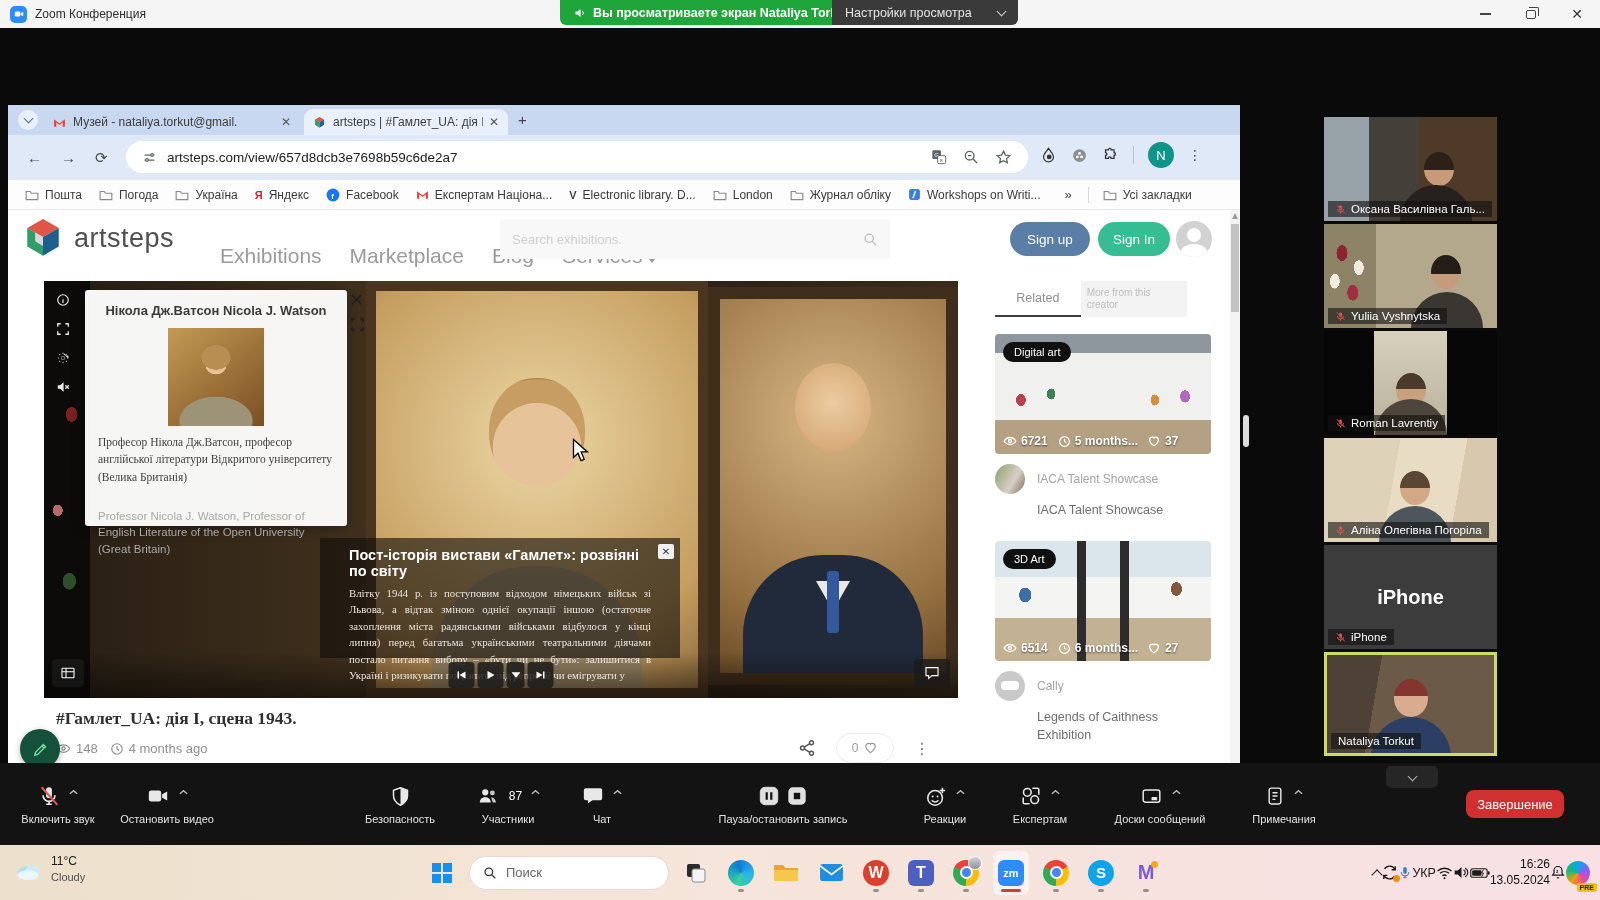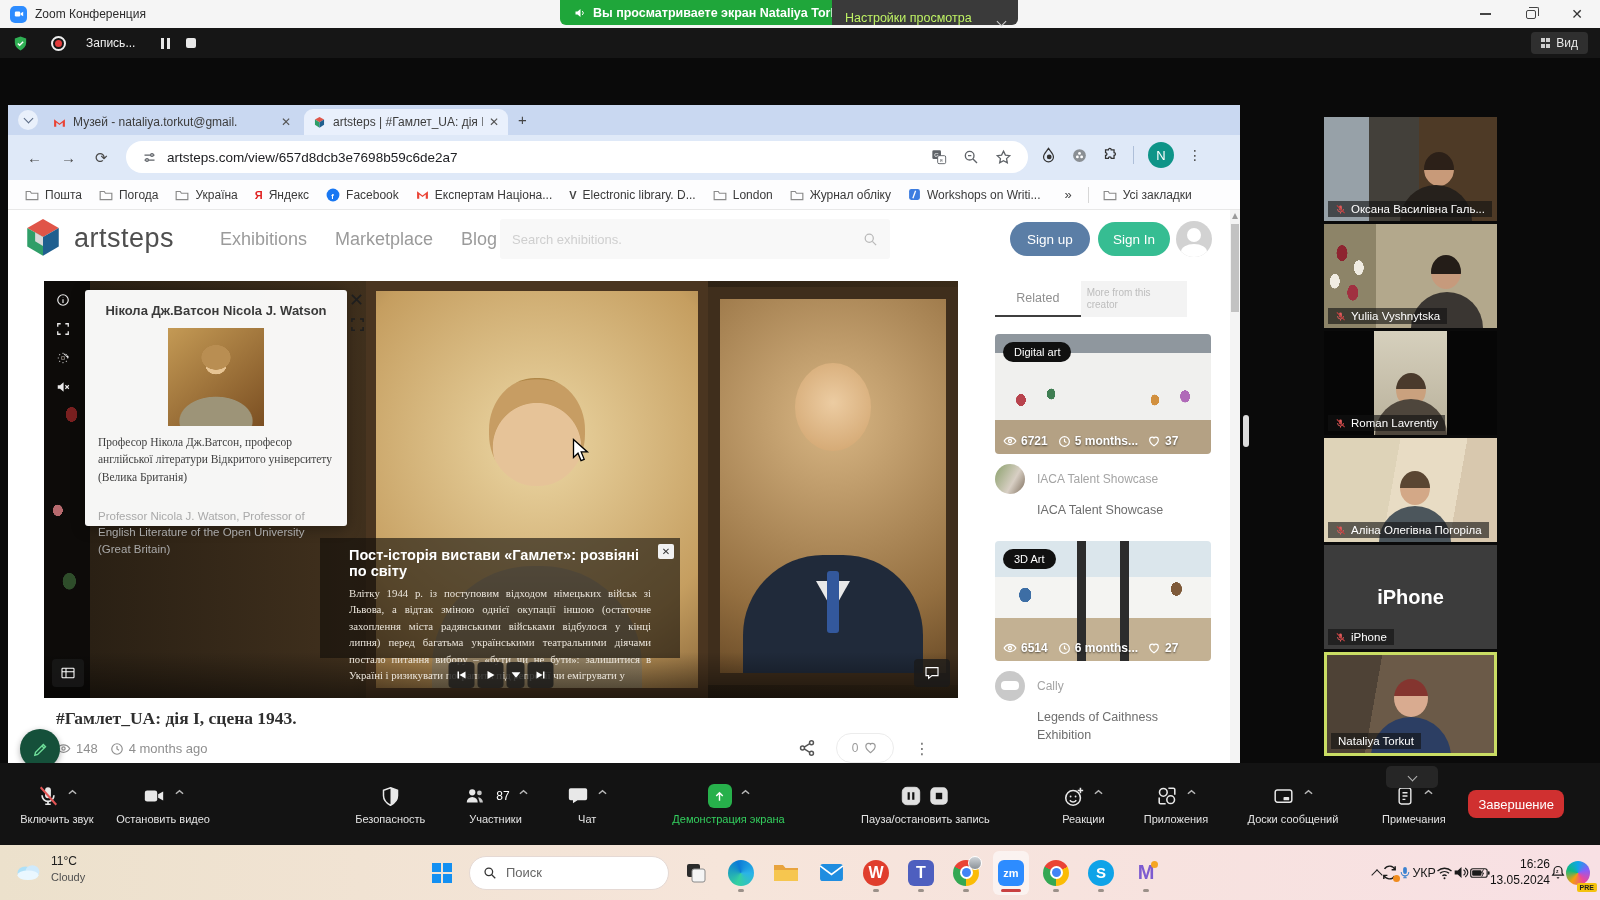--- a/index.html
+++ b/index.html
@@ -6,21 +6,21 @@
   html,body{width:1600px;height:900px;overflow:hidden}
   body{font-family:"Liberation Sans","DejaVu Sans",sans-serif;background:#0a0a0a}
   .screen{position:relative;width:1600px;height:900px;background:#0a0a0a;overflow:hidden}
 
   
   .ztitle{position:absolute;left:0;top:0;width:1600px;height:28px;background:#f5f5f5;display:flex;align-items:center;z-index:30}
   .zlogo{width:17px;height:17px;border-radius:5px;background:#2d8cff;margin-left:10px;display:flex;align-items:center;justify-content:center}
   .zlogo svg{display:block}
   .ztitle-text{font-size:12px;color:#2b2b2b;margin-left:8px}
   .share-banner{position:absolute;left:560px;top:0;height:25px;background:#1fa63a;color:#fff;font-size:12.5px;font-weight:bold;display:flex;align-items:center;gap:7px;padding:0 14px;border-radius:0 0 0 6px}
-  .view-settings{position:absolute;left:832px;top:0;height:25px;background:#3a3a3a;color:#bef264;font-size:12.5px;display:flex;align-items:flex-end;gap:26px;padding:0 13px;border-radius:0 0 6px 0}
+  .view-settings{position:absolute;left:832px;top:0;height:25px;background:#3a3a3a;color:#e5e5e5;font-size:12.5px;display:flex;align-items:center;gap:26px;padding:0 13px;border-radius:0 0 6px 0}
   .chev-down{width:7px;height:7px;border-right:1.6px solid #cfcfcf;border-bottom:1.6px solid #cfcfcf;transform:rotate(45deg);margin-top:-3px}
   .win-controls{position:absolute;right:0;top:0;height:28px;display:flex}
   .win-btn{width:46px;height:28px;display:flex;align-items:center;justify-content:center;color:#444}
   .glyph-min{width:11px;height:1.4px;background:#444}
   .glyph-max{width:10px;height:9px;border:1.3px solid #444;border-radius:2px;position:relative}
   .glyph-max::after{content:"";position:absolute;left:2px;top:-4px;width:9px;height:8px;border:1.3px solid #444;border-left:none;border-bottom:none;border-radius:0 2px 0 0}
   .glyph-close{font-size:14px;line-height:1;color:#333}
 
   
   .zrec{position:absolute;left:0;top:28px;width:1600px;height:30px;background:#161616;display:flex;align-items:center;z-index:30}
@@ -63,21 +63,21 @@
   .bm-ic-letter{font-weight:bold;font-size:11px}
   .bm-overflow{margin-left:24px;color:#444;font-size:13px}
   .bm-sep{width:1px;height:16px;background:#d7d7d7;margin-left:16px}
   .bm-right{margin-left:14px;display:flex;align-items:center;gap:6px}
 
   
   .page{position:absolute;left:0;top:105px;width:1232px;height:553px;background:#fff;overflow:hidden}
   .as-header{position:absolute;left:0;top:0;width:100%;height:58px;background:#fff}
   .as-brand{position:absolute;left:14px;top:7px;display:flex;align-items:center;gap:10px}
   .as-brand-text{font-size:27px;color:#4f4f4f;letter-spacing:.5px}
-  .as-nav{position:absolute;left:212px;top:0;height:58px;display:flex;align-items:center;gap:28px;font-size:18px;color:#9b9b9b}
+  .as-nav{position:absolute;left:212px;top:0;height:58px;display:flex;align-items:flex-end;gap:28px;font-size:21px;color:#9b9b9b}
   .as-nav .chev{width:0;height:0;border-left:4.5px solid transparent;border-right:4.5px solid transparent;border-top:5px solid #9b9b9b;display:inline-block;margin-left:5px}
   .as-search{position:absolute;left:492px;top:9px;width:390px;height:40px;background:#f8f8f8;border-radius:3px;display:flex;align-items:center;padding:0 12px}
   .as-search input{border:none;outline:none;background:transparent;flex:1;font-size:13px;color:#555;font-family:inherit}
   .as-search input::placeholder{color:#cfcfcf}
   .pill-btn{position:absolute;top:12px;height:34px;border-radius:17px;color:#fff;font-size:13.5px;display:flex;align-items:center;justify-content:center}
   .btn-signup{left:1002px;width:80px;background:#5b7ea6}
   .btn-signin{left:1090px;width:72px;background:#36bd92}
   .as-avatar{position:absolute;left:1168px;top:11px;width:36px;height:36px;border-radius:50%;background:#d2d2d2;overflow:hidden}
   .as-avatar::before{content:"";position:absolute;left:11px;top:7px;width:14px;height:14px;border-radius:50%;background:#fff}
   .as-avatar::after{content:"";position:absolute;left:5px;top:23px;width:26px;height:16px;border-radius:50% 50% 0 0;background:#fff}
@@ -274,44 +274,20 @@
       <span class="win-btn">
           <i class="glyph-min"></i>
         </span>
       <span class="win-btn">
           <i class="glyph-max"></i>
         </span>
       <span class="win-btn glyph-close">✕</span>
     </div>
   </div>
 
-  <div class="zrec">
-    <svg class="rec-shield" viewBox="0 0 24 24">
-        <path d="M12 2l8 3v6c0 5-3.5 8.5-8 11-4.5-2.5-8-6-8-11V5z" fill="#2fae53"></path>
-        <path d="M8.2 12l2.6 2.6 5-5" stroke="#fff" stroke-width="2" fill="none"></path>
-      </svg>
-    <span class="rec-ind">
-        <i></i>
-      </span>
-    <span class="rec-label">Запись...</span>
-    <span class="rec-pause">
-        <i></i>
-        <i></i>
-      </span>
-    <span class="rec-stop"></span>
-    <div class="view-btn">
-      <span class="grid-ic">
-          <i></i>
-          <i></i>
-          <i></i>
-          <i></i>
-        </span>
-      <span>Вид</span>
-    </div>
-  </div>
 
   <div class="browser">
     <div class="tabstrip">
       <span class="tab-search">
           <span class="chev-down" style="border-color:#5a6a84"></span>
         </span>
       <div class="tab tab-inactive">
         <span class="favicon">
             <svg width="13" height="13" viewBox="0 0 24 24">
               <path d="M2 20V6l10 8L22 6v14h-4v-8l-6 4.8L6 12v8z" fill="#ea4335"></path>
@@ -830,33 +806,20 @@
         <svg width="22" height="22" viewBox="0 0 24 24">
             <path d="M4 3.5h16a2 2 0 0 1 2 2v9a2 2 0 0 1-2 2h-8.5L6.5 20v-3.5H4a2 2 0 0 1-2-2v-9a2 2 0 0 1 2-2z" fill="#e8e8e8"></path>
           </svg>
         <svg class="caret" width="9" height="6" viewBox="0 0 10 6" fill="none" stroke="#b9b9b9" stroke-width="1.6">
             <path d="M1 5l4-3.5L9 5"></path>
           </svg>
       </span>
       <span>Чат</span>
     </div>
     <span class="sp2"></span>
-    <div class="ztb-btn" style="width:166px">
-      <span class="ztb-iconrow">
-        <span class="share-ic">
-            <svg width="13" height="13" viewBox="0 0 24 24" fill="none" stroke="#fff" stroke-width="2.6">
-              <path d="M12 20V6M6 11l6-6 6 6"></path>
-            </svg>
-          </span>
-        <svg class="caret" width="9" height="6" viewBox="0 0 10 6" fill="none" stroke="#b9b9b9" stroke-width="1.6">
-            <path d="M1 5l4-3.5L9 5"></path>
-          </svg>
-      </span>
-      <span class="lbl-green">Демонстрация экрана</span>
-    </div>
     <span class="sp2"></span>
     <div class="ztb-btn" style="width:186px">
       <span class="ztb-iconrow" style="gap:6px">
         <svg width="22" height="22" viewBox="0 0 24 24" fill="none" stroke="#e0e0e0">
             <rect x="2.5" y="2.5" width="19" height="19" rx="5" fill="#e0e0e0"></rect>
             <path d="M9.5 8v8M14.5 8v8" stroke="#131313" stroke-width="2.4"></path>
           </svg>
         <svg width="22" height="22" viewBox="0 0 24 24">
             <rect x="2.5" y="2.5" width="19" height="19" rx="5" fill="#e0e0e0"></rect>
             <rect x="8.5" y="8.5" width="7" height="7" fill="#131313"></rect>
@@ -885,21 +848,21 @@
         <svg width="22" height="22" viewBox="0 0 24 24" fill="none" stroke="#e8e8e8" stroke-width="1.7">
             <path d="M13.5 3.5H19a1.5 1.5 0 0 1 1.5 1.5v5.5"></path>
             <circle cx="8" cy="8" r="4.2"></circle>
             <circle cx="16" cy="16" r="4.2"></circle>
             <path d="M3.5 13.5V19A1.5 1.5 0 0 0 5 20.5h5.5"></path>
           </svg>
         <svg class="caret" width="9" height="6" viewBox="0 0 10 6" fill="none" stroke="#b9b9b9" stroke-width="1.6">
             <path d="M1 5l4-3.5L9 5"></path>
           </svg>
       </span>
-      <span>Приложения</span>
+      <span>Експертам</span>
     </div>
     <div class="ztb-btn" style="width:136px">
       <span class="ztb-iconrow">
         <svg width="23" height="21" viewBox="0 0 24 24" fill="none" stroke="#e8e8e8" stroke-width="1.7">
             <rect x="2.5" y="4.5" width="19" height="14" rx="2.5"></rect>
             <rect x="12" y="12.5" width="6.5" height="3.8" rx="1" fill="#e8e8e8" stroke="none"></rect>
           </svg>
         <svg class="caret" width="9" height="6" viewBox="0 0 10 6" fill="none" stroke="#b9b9b9" stroke-width="1.6">
             <path d="M1 5l4-3.5L9 5"></path>
           </svg>

